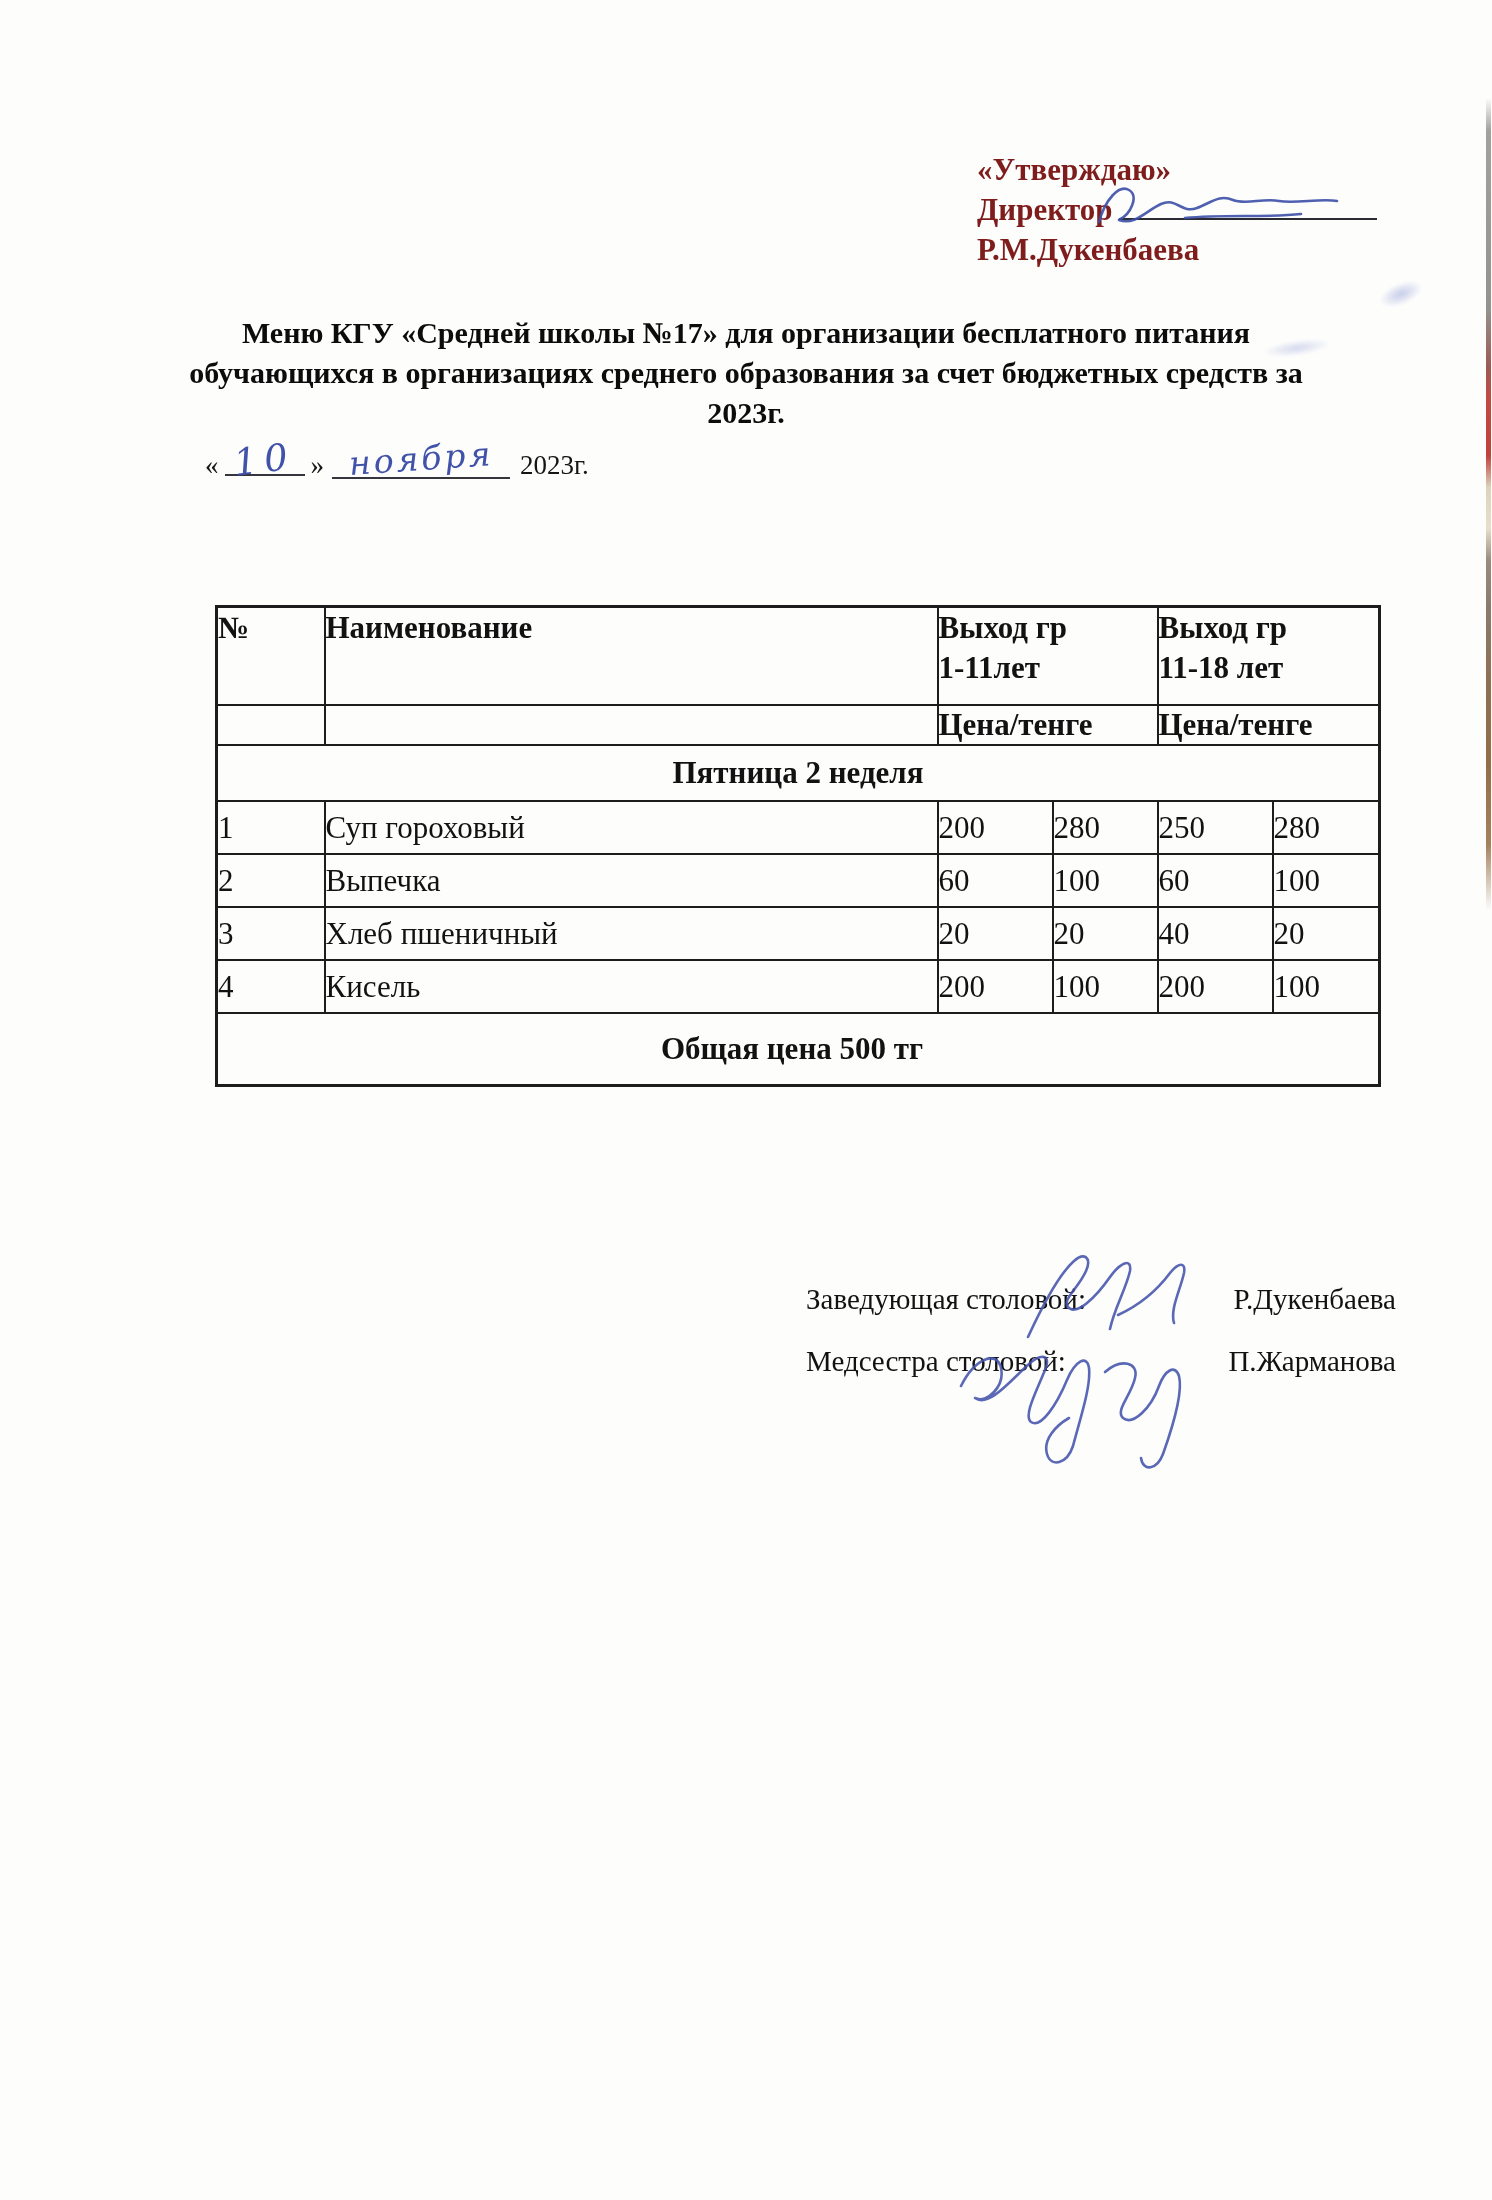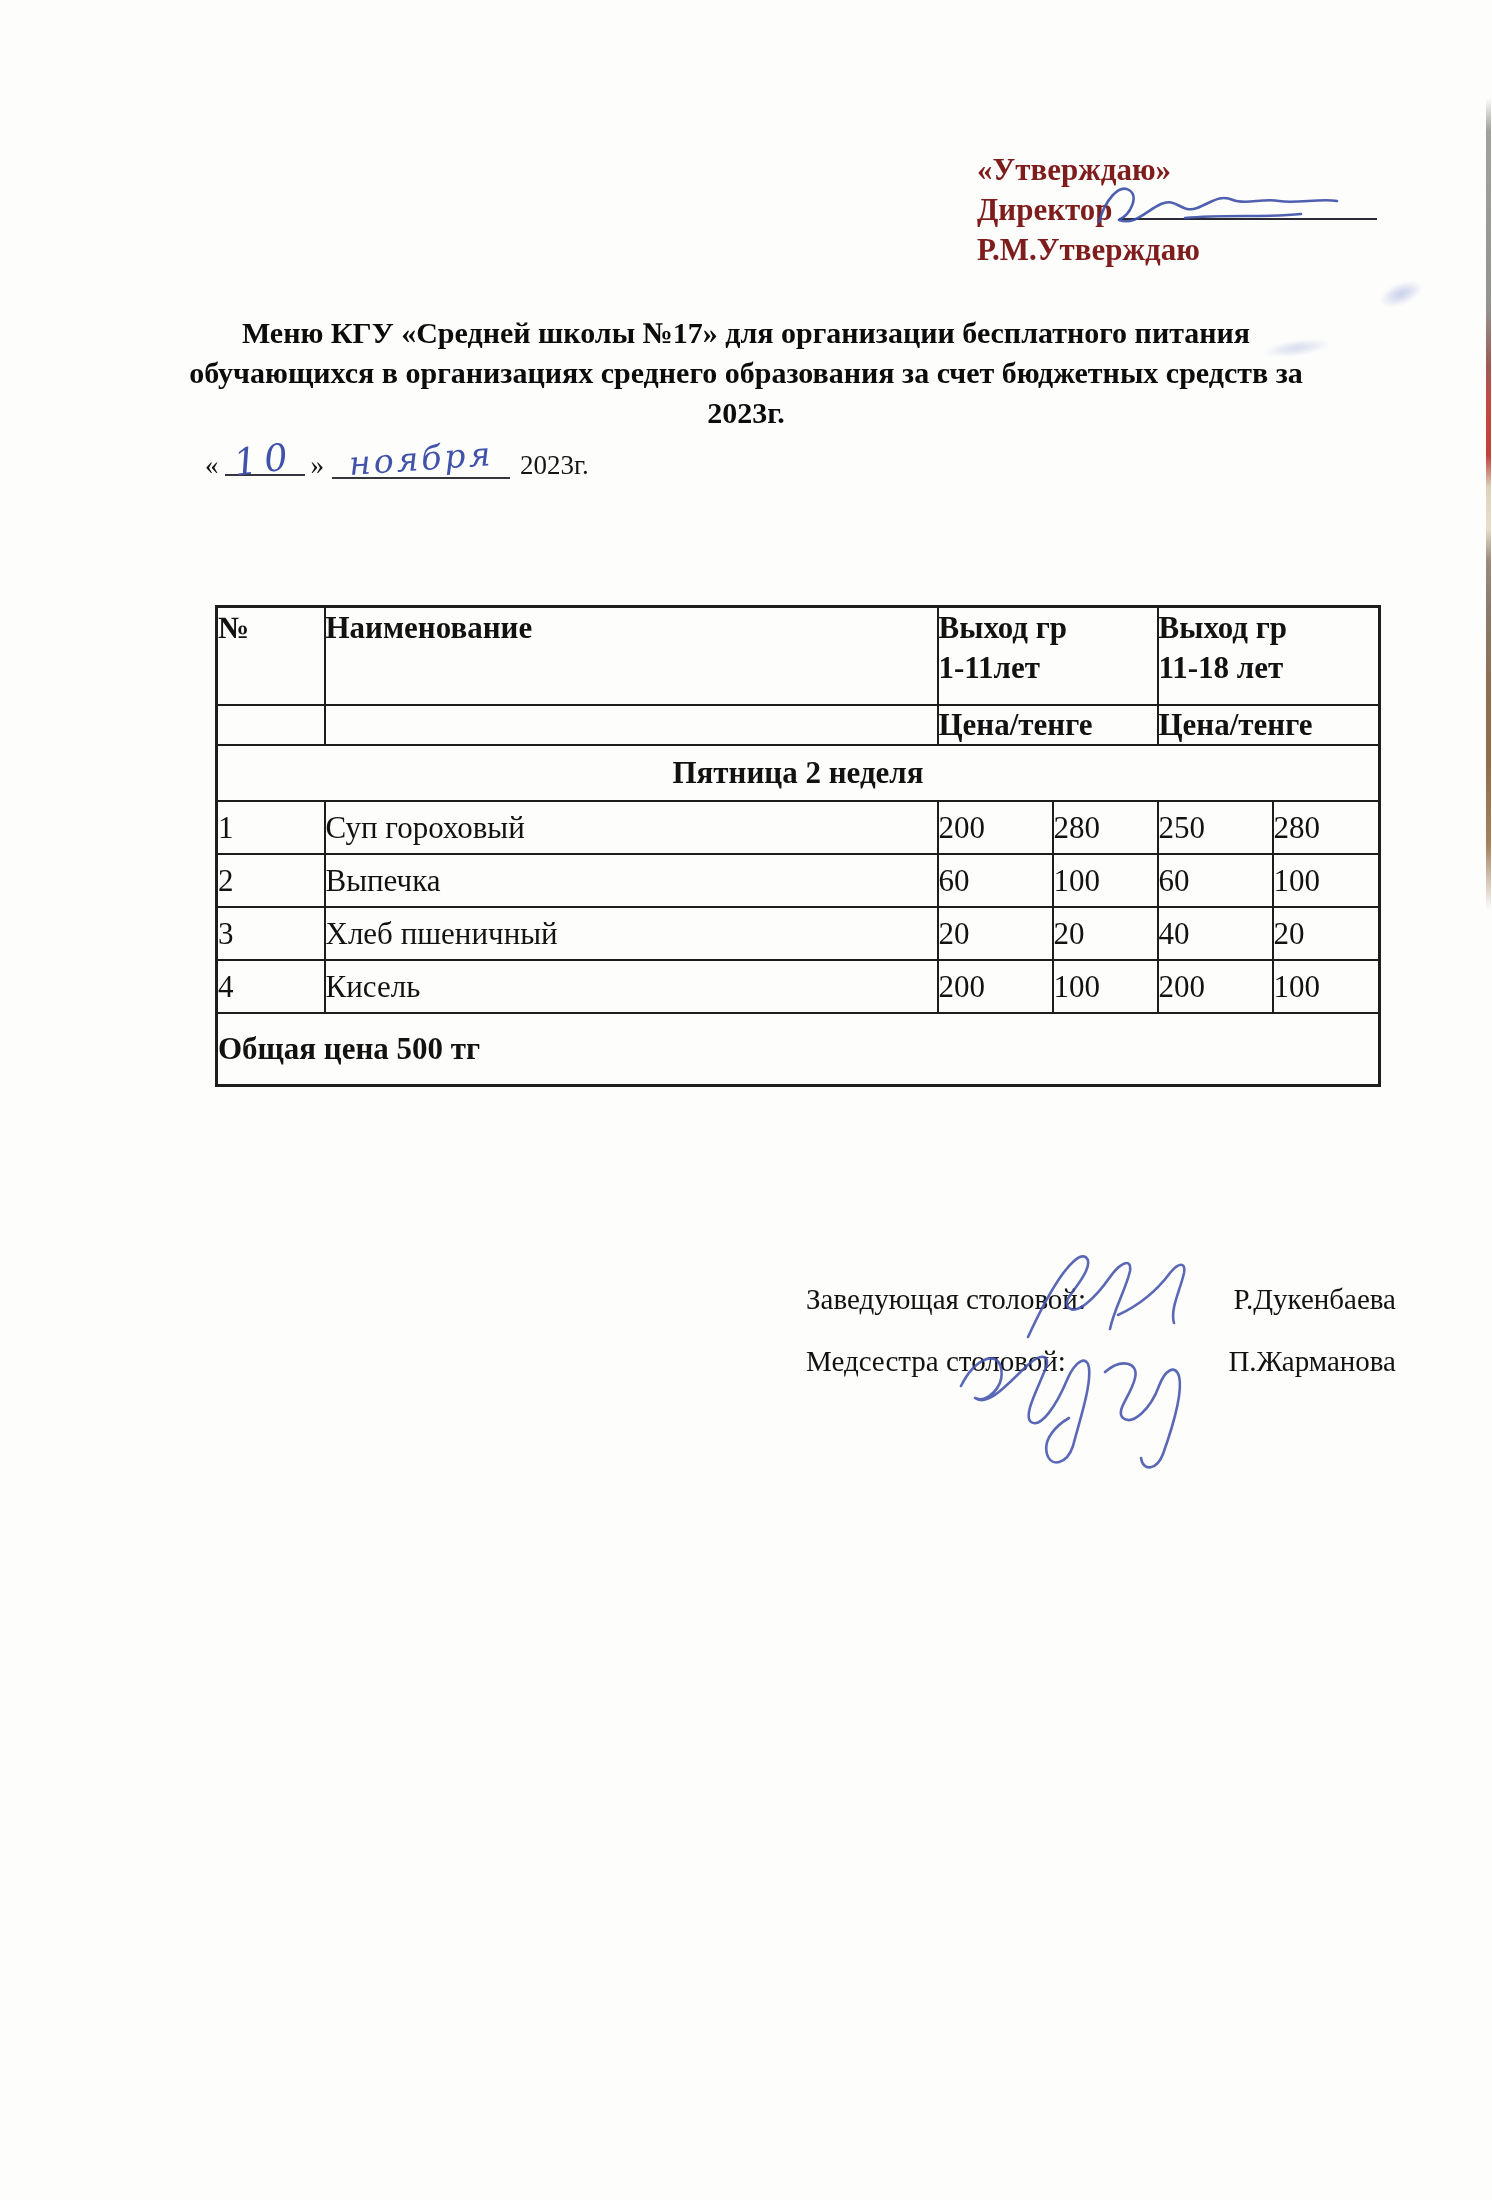--- a/index.html
+++ b/index.html
@@ -56,21 +56,21 @@
   }
   table.menu td{border:2px solid #1d1d1d;padding:0;overflow:hidden;}
   td.hdr{font-weight:bold;vertical-align:top;padding:8px 4px 0 16px;line-height:40px;}
   td.no-cell{padding-left:16px;}
   td.name-cell{padding-left:18px;}
   td.num-cell{padding-left:18px;}
   tr.r-head1 td{height:96px;}
   tr.r-head2 td{height:38px;}
   tr.r-section td{height:54px;text-align:center;font-weight:bold;}
   tr.r-data td{height:51px;vertical-align:middle;}
-  tr.r-total td{height:70px;text-align:left;font-weight:bold;padding-right:12px;vertical-align:middle;}
+  tr.r-total td{height:70px;text-align:center;font-weight:bold;padding-right:12px;vertical-align:middle;}
   td.price-hdr{font-weight:bold;vertical-align:middle;padding:0 0 0 16px;}
   
   .sig-row{
     position:absolute;left:806px;width:590px;
     display:flex;justify-content:space-between;
     font-size:29px;color:#121212;white-space:nowrap;
   }
   .sig-row-1{top:1283px;align-items:center;}
   .sig-row-2{top:1345px;}
   .ink{position:absolute;pointer-events:none;}
@@ -110,21 +110,21 @@
 
   <div class="approval">
     <div>«Утверждаю»</div>
     <div class="director-line">
       <span>Директор</span><span class="sig-underline"></span>
       <svg class="director-ink" width="260" height="70" viewBox="0 0 260 70">
         <path d="M14 48 C20 26 34 10 44 16 C54 22 46 40 34 46 C50 52 62 36 76 30 C92 23 96 40 112 34 C126 29 134 20 148 26 C160 31 178 24 194 27 C210 30 236 24 252 27"></path>
         <path d="M100 44 C140 40 180 44 216 40"></path>
       </svg>
     </div>
-    <div>Р.М.Утверждаю</div>
+    <div>Р.М.Дукенбаева</div>
   </div>
 
   <div class="doc-title">
     <div>Меню КГУ «Средней школы №17» для организации бесплатного питания</div>
     <div>обучающихся в организациях среднего образования за счет бюджетных средств за</div>
     <div>2023г.</div>
   </div>
 
   <div class="dateline">
     <span>«</span><span class="slot slot-day"><span class="hand hand-day">10</span></span><span>»</span><span class="slot slot-month"><span class="hand hand-month">ноября</span></span><span>2023г.</span>

